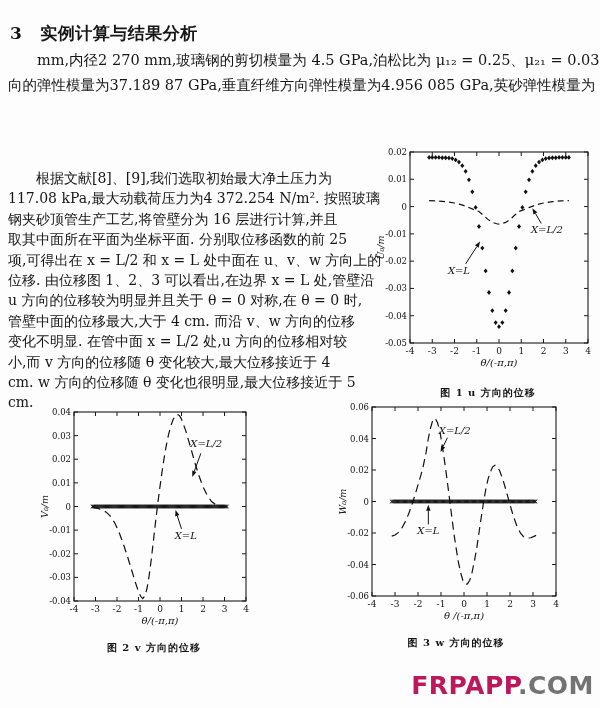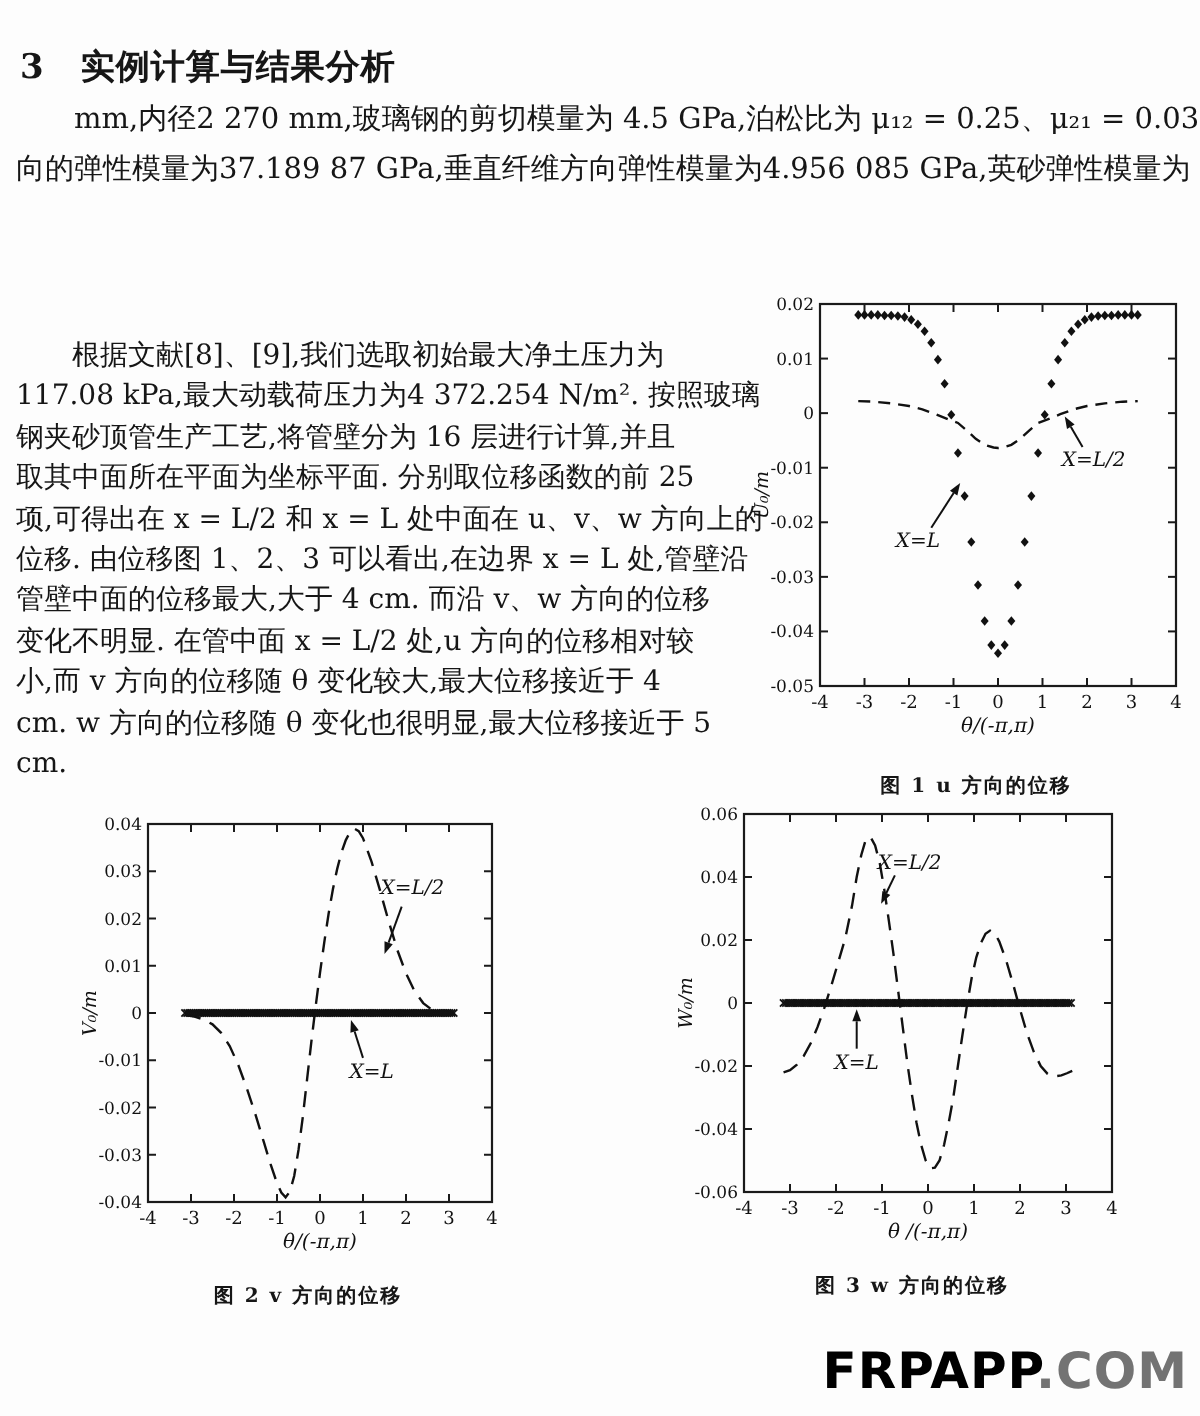--- a/index.html
+++ b/index.html
@@ -35,20 +35,21 @@
       <div class="tline">向的弹性模量为37.189 87 GPa,垂直纤维方向弹性模量为4.956 085 GPa,英砂弹性模量为 5</div>
     </div>
 
   <div class="para" id="para2">
       <div class="tline">根据文献[8]、[9],我们选取初始最大净土压力为</div>
       <div class="tline">117.08 kPa,最大动载荷压力为4 372.254 N/m². 按照玻璃</div>
       <div class="tline">钢夹砂顶管生产工艺,将管壁分为 16 层进行计算,并且</div>
       <div class="tline">取其中面所在平面为坐标平面. 分别取位移函数的前 25</div>
       <div class="tline">项,可得出在 x = L/2 和 x = L 处中面在 u、v、w 方向上的</div>
       <div class="tline">位移. 由位移图 1、2、3 可以看出,在边界 x = L 处,管壁沿</div>
+      <div class="tline">u 方向的位移较为明显并且关于 θ = 0 对称,在 θ = 0 时,</div>
       <div class="tline">管壁中面的位移最大,大于 4 cm. 而沿 v、w 方向的位移</div>
       <div class="tline">变化不明显. 在管中面 x = L/2 处,u 方向的位移相对较</div>
       <div class="tline">小,而 v 方向的位移随 θ 变化较大,最大位移接近于 4</div>
       <div class="tline">cm. w 方向的位移随 θ 变化也很明显,最大位移接近于 5</div>
       <div class="tline">cm.</div>
     </div>
 
   <figure id="fig1">
     <svg width="224" height="230" viewBox="0 0 224 230">
         <rect x="34" y="6" width="178" height="191" fill="none" stroke="#1a1a1a" stroke-width="1.1"></rect>
@@ -539,16 +540,16 @@
         <polygon points="110.54,51.89 111.19,45.53 115.14,47.46" fill="#111"></polygon>
         <text x="124.80" y="34.41" font-size="10" font-style="italic" text-anchor="middle" fill="#111">X=L/2</text>
         <line x1="98.35" y1="124.34" x2="98.35" y2="110.65" stroke="#111" stroke-width="1"></line>
         <polygon points="98.35,104.65 100.55,110.65 96.15,110.65" fill="#111"></polygon>
         <text x="98.35" y="134.43" font-size="10" font-style="italic" text-anchor="middle" fill="#111">X=L</text>
       </svg>
     <figcaption>图 3  w 方向的位移</figcaption>
   </figure>
 
   <div class="watermark">
-    <span style="color: #000000;">FRPAPP</span><span style="color: #737373;">.COM</span>
+    <span style="color: #be185d;">FRPAPP</span><span style="color: #737373;">.COM</span>
   </div>
 
 </div>
 
 </body></html>

